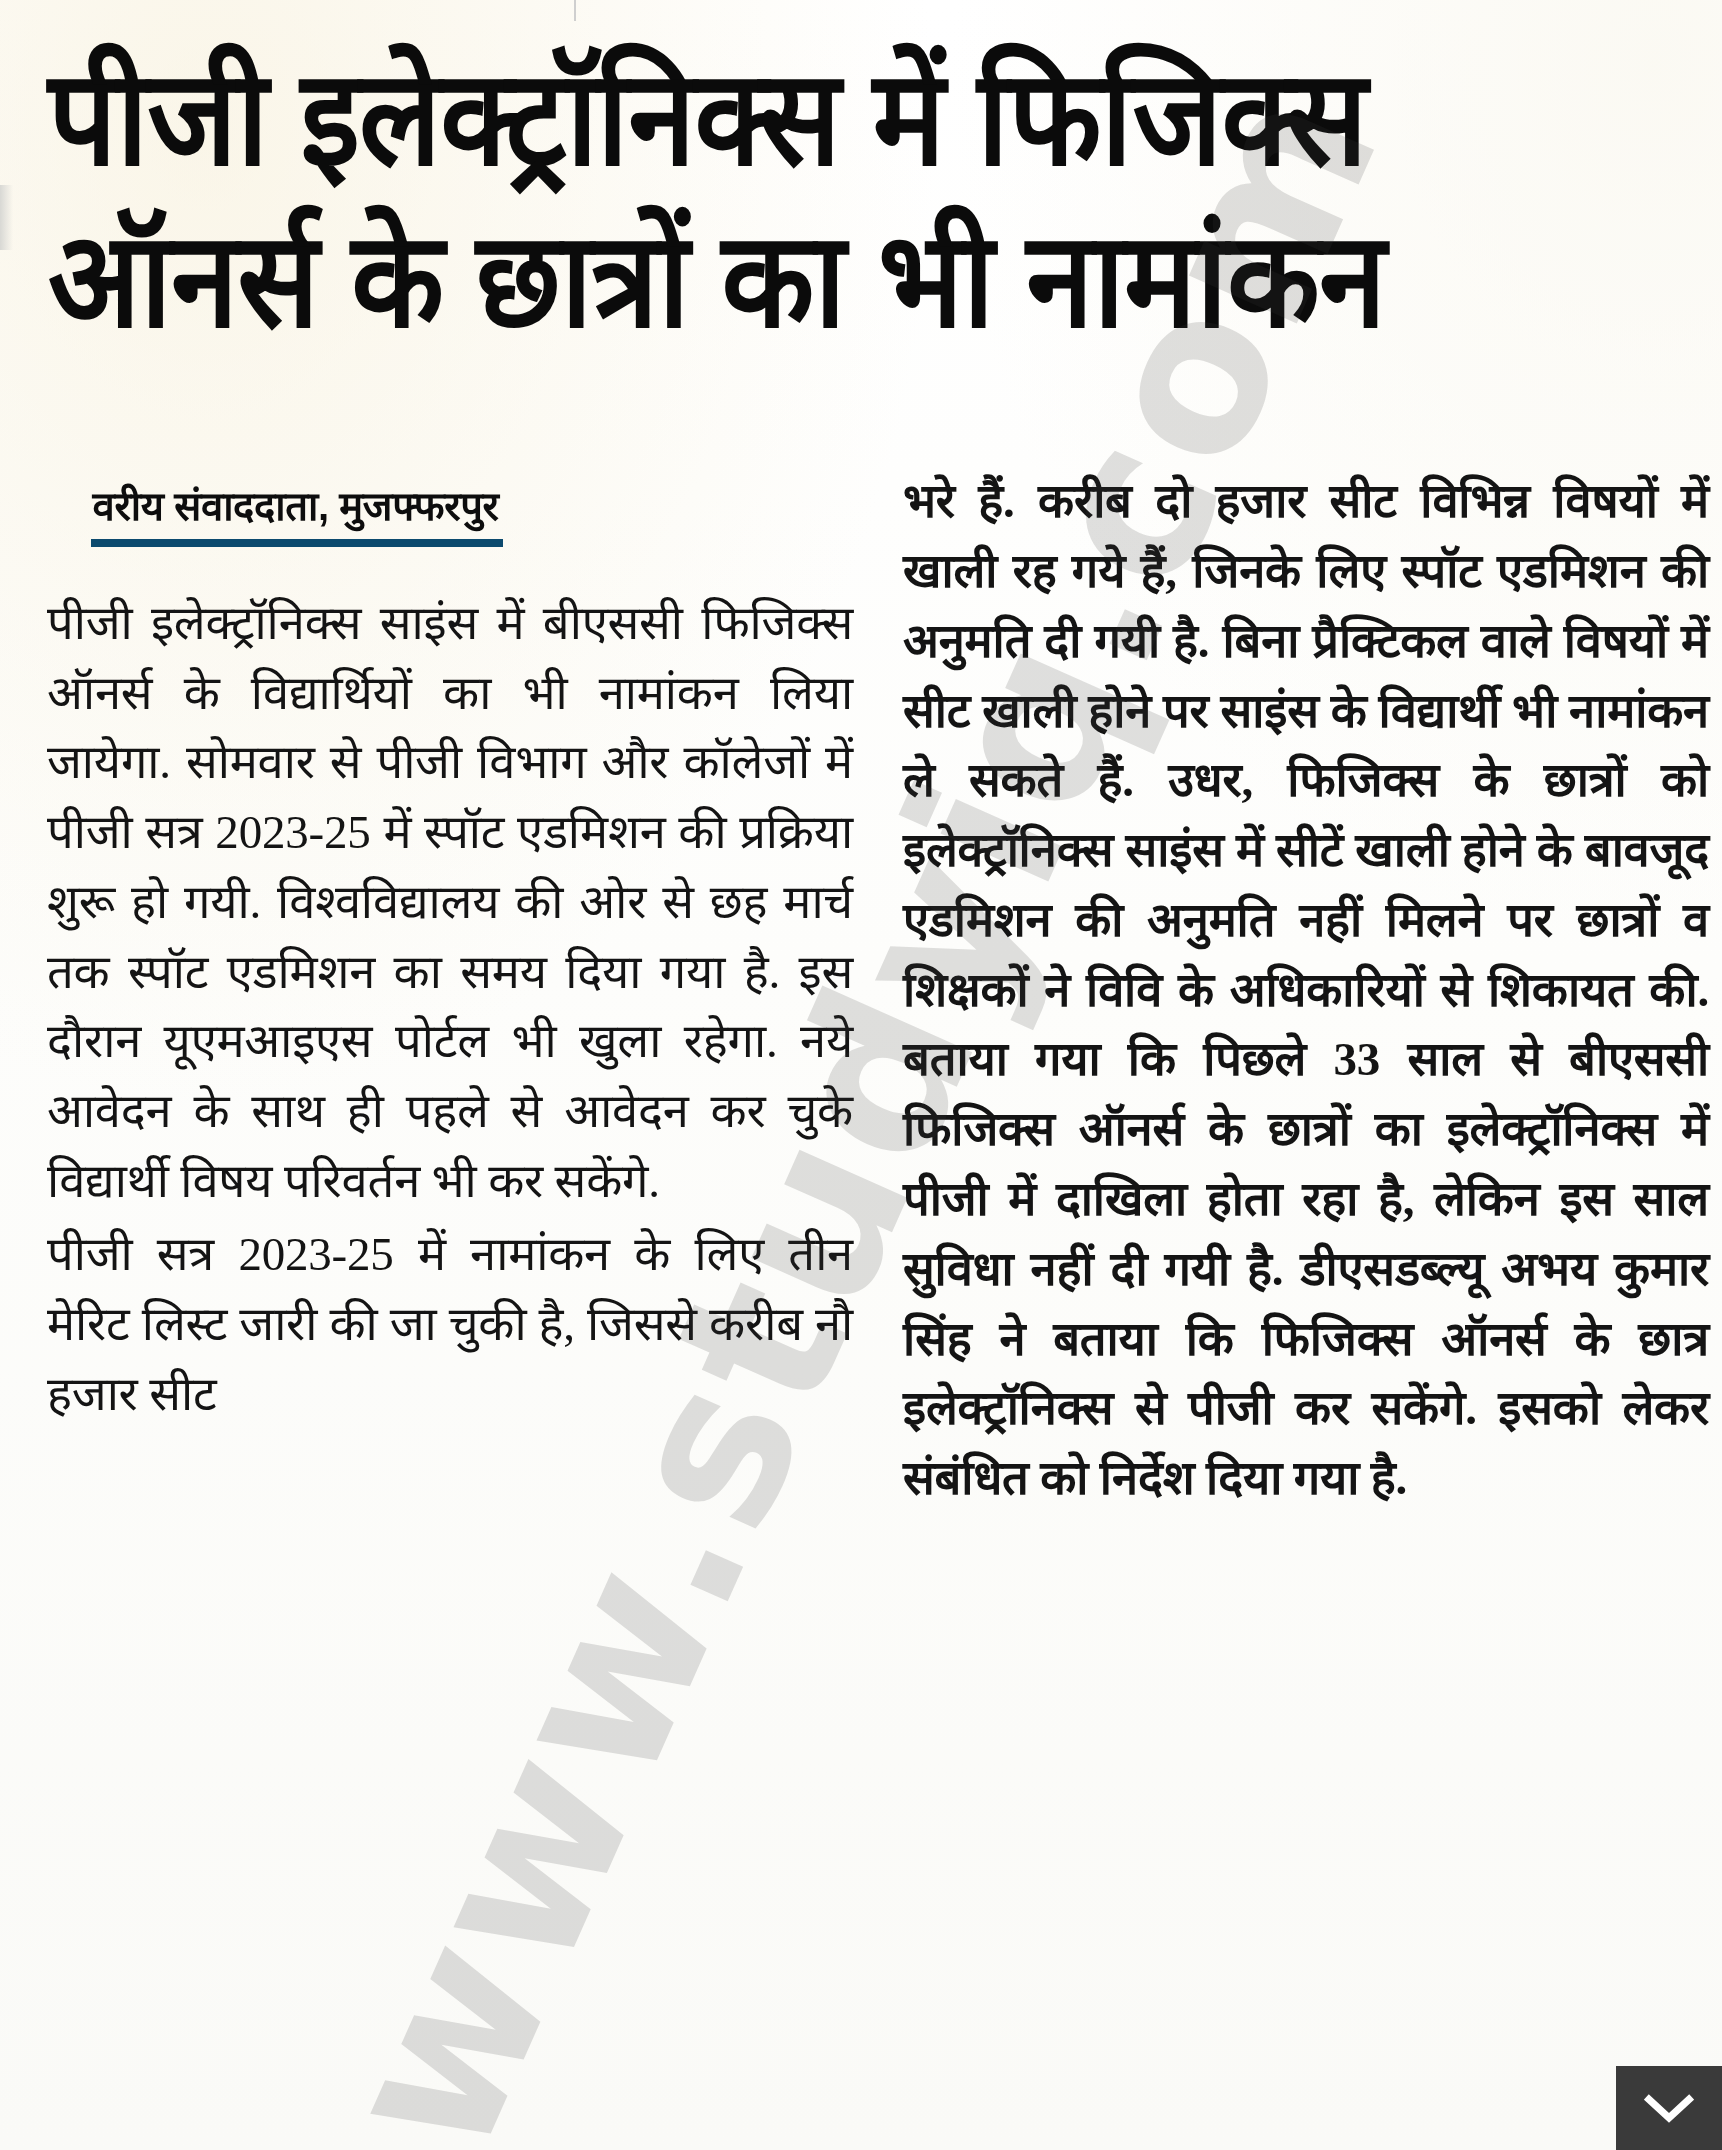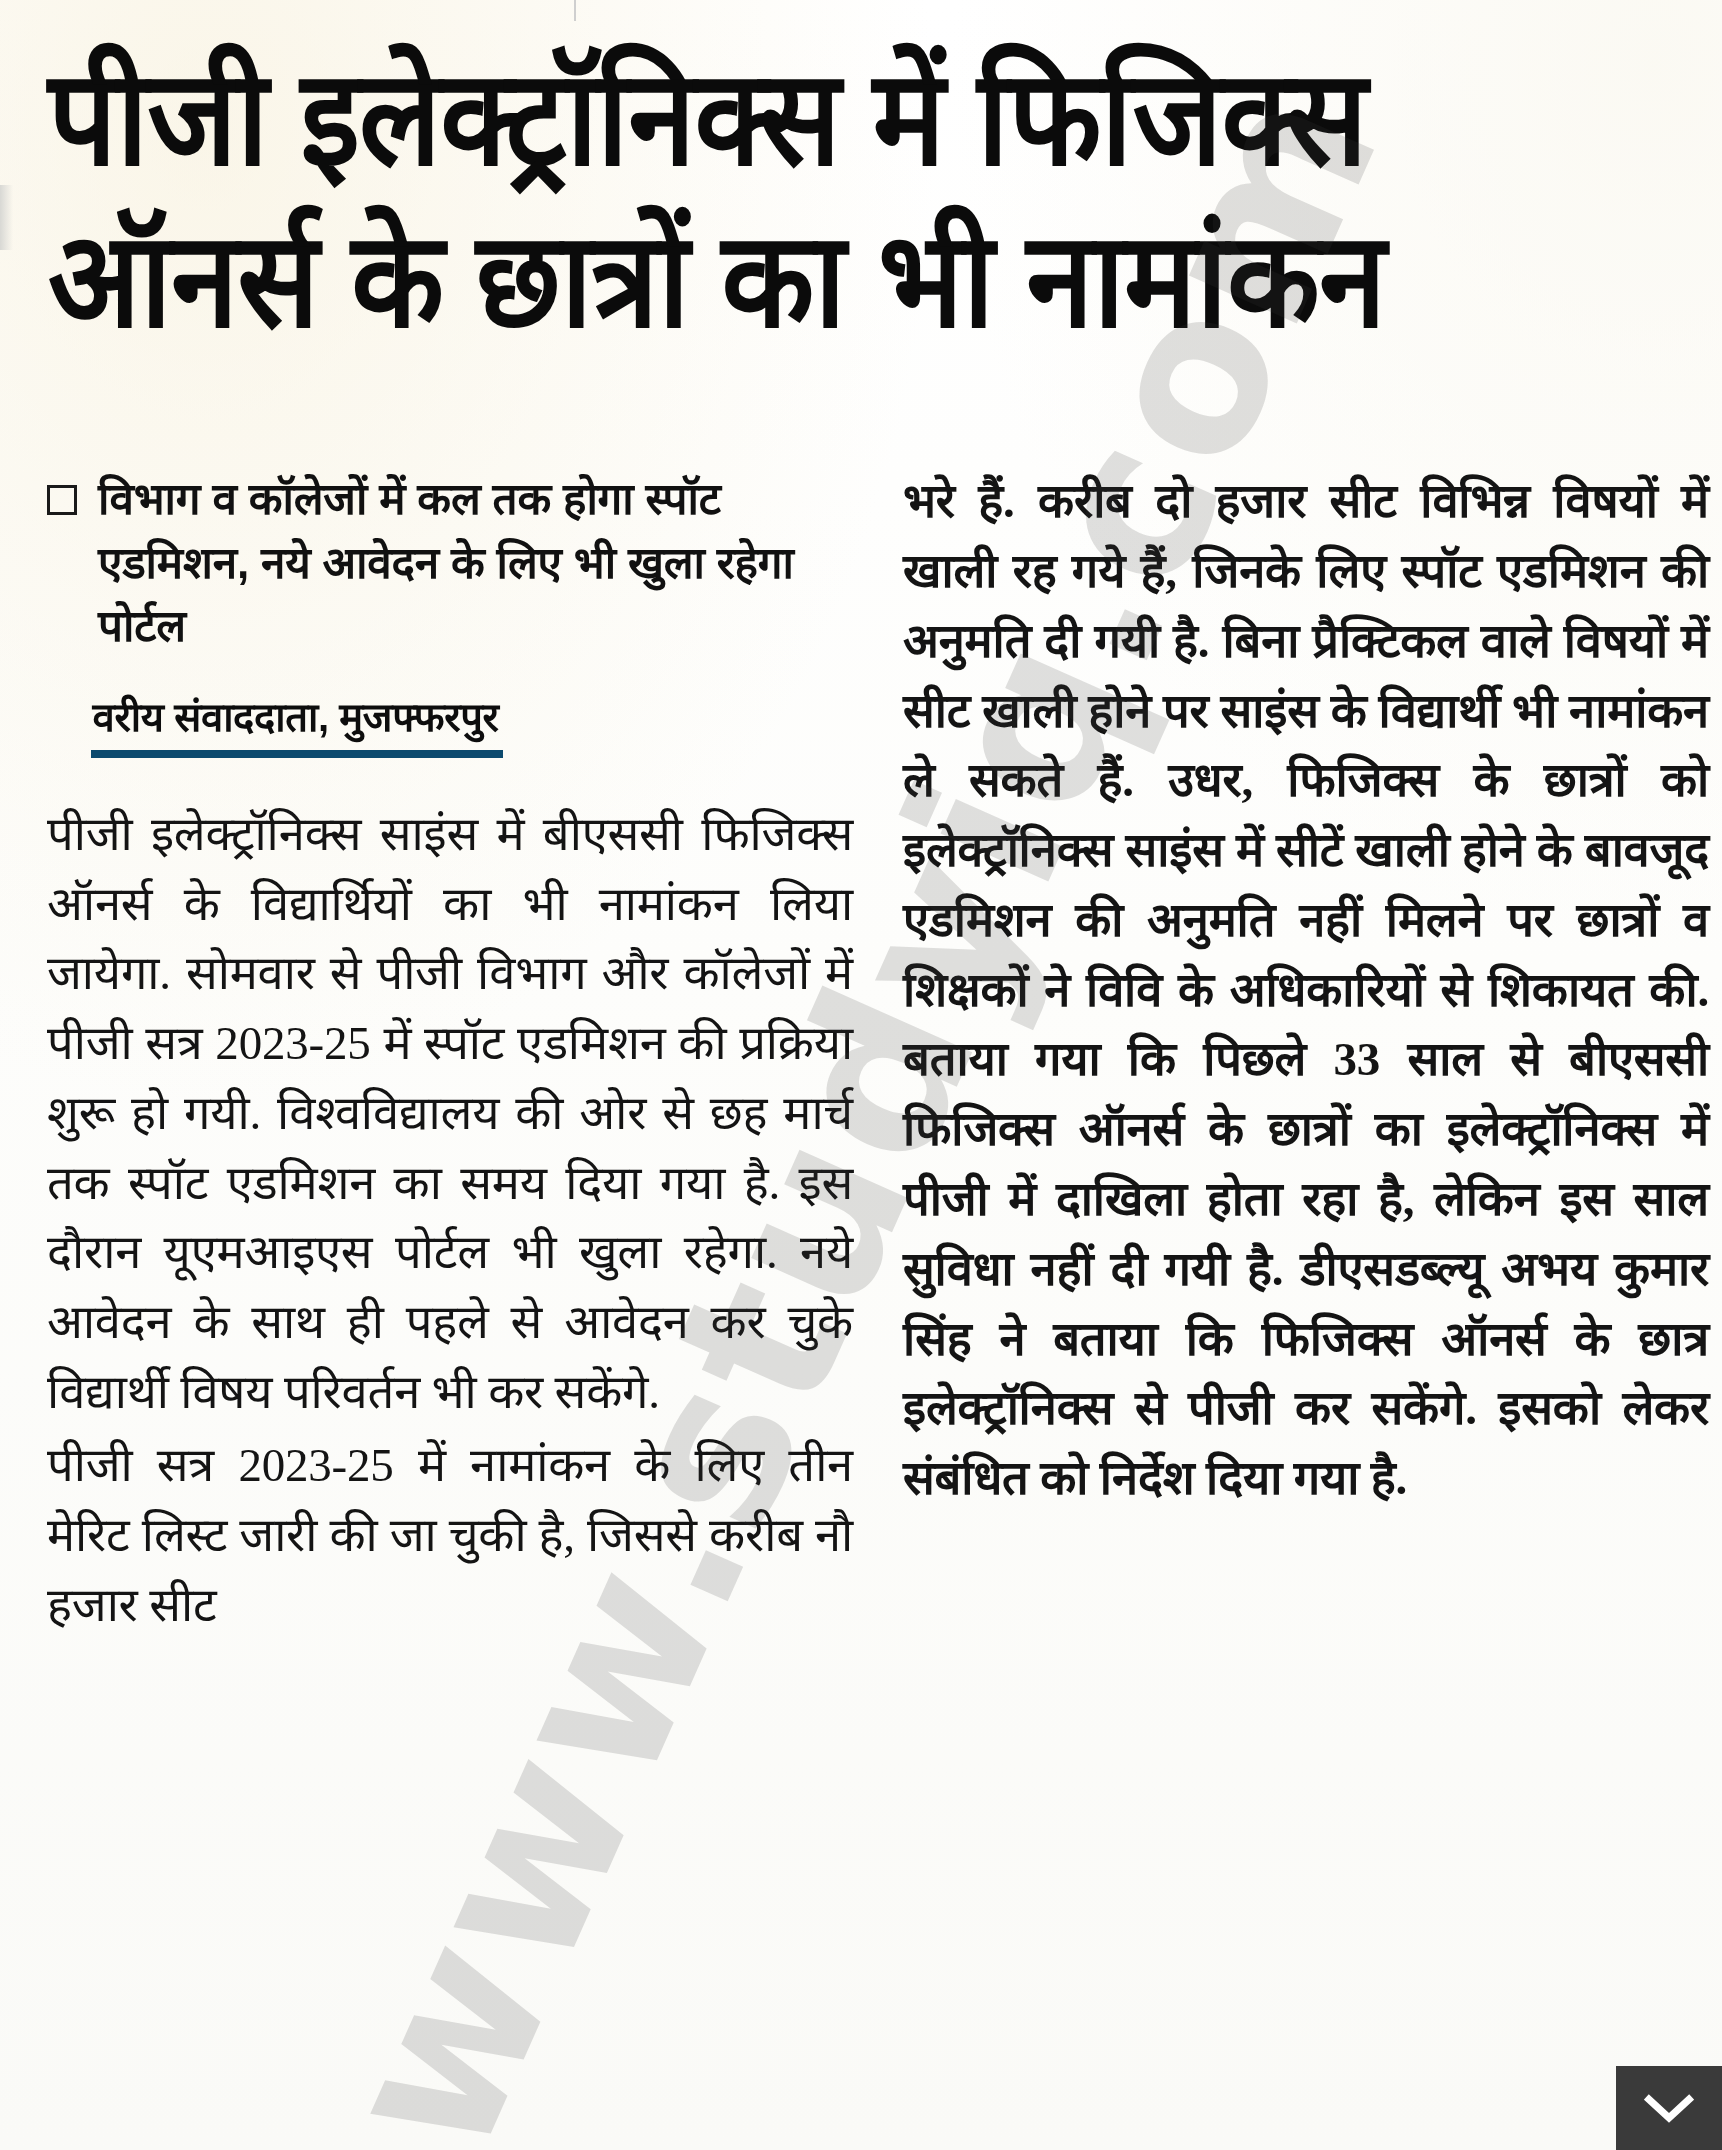--- a/index.html
+++ b/index.html
@@ -188,24 +188,20 @@
 
     <h1 id="headline">
       <span class="hl-line">पीजी इलेक्ट्रॉनिक्स में फिजिक्स</span>
       <span class="hl-line">ऑनर्स के छात्रों का भी नामांकन</span>
     </h1>
 
     <div id="columns">
 
       <div class="col col-left">
 
-        <div id="kicker">
-          <span id="kicker-bullet"></span>
-          <div id="kicker-text">विभाग व कॉलेजों में कल तक होगा स्पॉट एडमिशन, नये आवेदन के लिए भी खुला रहेगा पोर्टल</div>
-        </div>
 
         <div id="byline">वरीय संवाददाता, मुजफ्फरपुर</div>
 
         <p class="body-par">पीजी इलेक्ट्रॉनिक्स साइंस में बीएससी फिजिक्स ऑनर्स के विद्यार्थियों का भी नामांकन लिया जायेगा. सोमवार से पीजी विभाग और कॉलेजों में पीजी सत्र 2023-25 में स्पॉट एडमिशन की प्रक्रिया शुरू हो गयी. विश्वविद्यालय की ओर से छह मार्च तक स्पॉट एडमिशन का समय दिया गया है. इस दौरान यूएमआइएस पोर्टल भी खुला रहेगा. नये आवेदन के साथ ही पहले से आवेदन कर चुके विद्यार्थी विषय परिवर्तन भी कर सकेंगे.</p>
 
         <p class="body-par">पीजी सत्र 2023-25 में नामांकन के लिए तीन मेरिट लिस्ट जारी की जा चुकी है, जिससे करीब नौ हजार सीट</p>
       </div>
 
       <div class="col col-right">
         <p class="body-par">भरे हैं. करीब दो हजार सीट विभिन्न विषयों में खाली रह गये हैं, जिनके लिए स्पॉट एडमिशन की अनुमति दी गयी है. बिना प्रैक्टिकल वाले विषयों में सीट खाली होने पर साइंस के विद्यार्थी भी नामांकन ले सकते हैं. उधर, फिजिक्स के छात्रों को इलेक्ट्रॉनिक्स साइंस में सीटें खाली होने के बावजूद एडमिशन की अनुमति नहीं मिलने पर छात्रों व शिक्षकों ने विवि के अधिकारियों से शिकायत की. बताया गया कि पिछले 33 साल से बीएससी फिजिक्स ऑनर्स के छात्रों का इलेक्ट्रॉनिक्स में पीजी में दाखिला होता रहा है, लेकिन इस साल सुविधा नहीं दी गयी है. डीएसडब्ल्यू अभय कुमार सिंह ने बताया कि फिजिक्स ऑनर्स के छात्र इलेक्ट्रॉनिक्स से पीजी कर सकेंगे. इसको लेकर संबंधित को निर्देश दिया गया है.</p>

